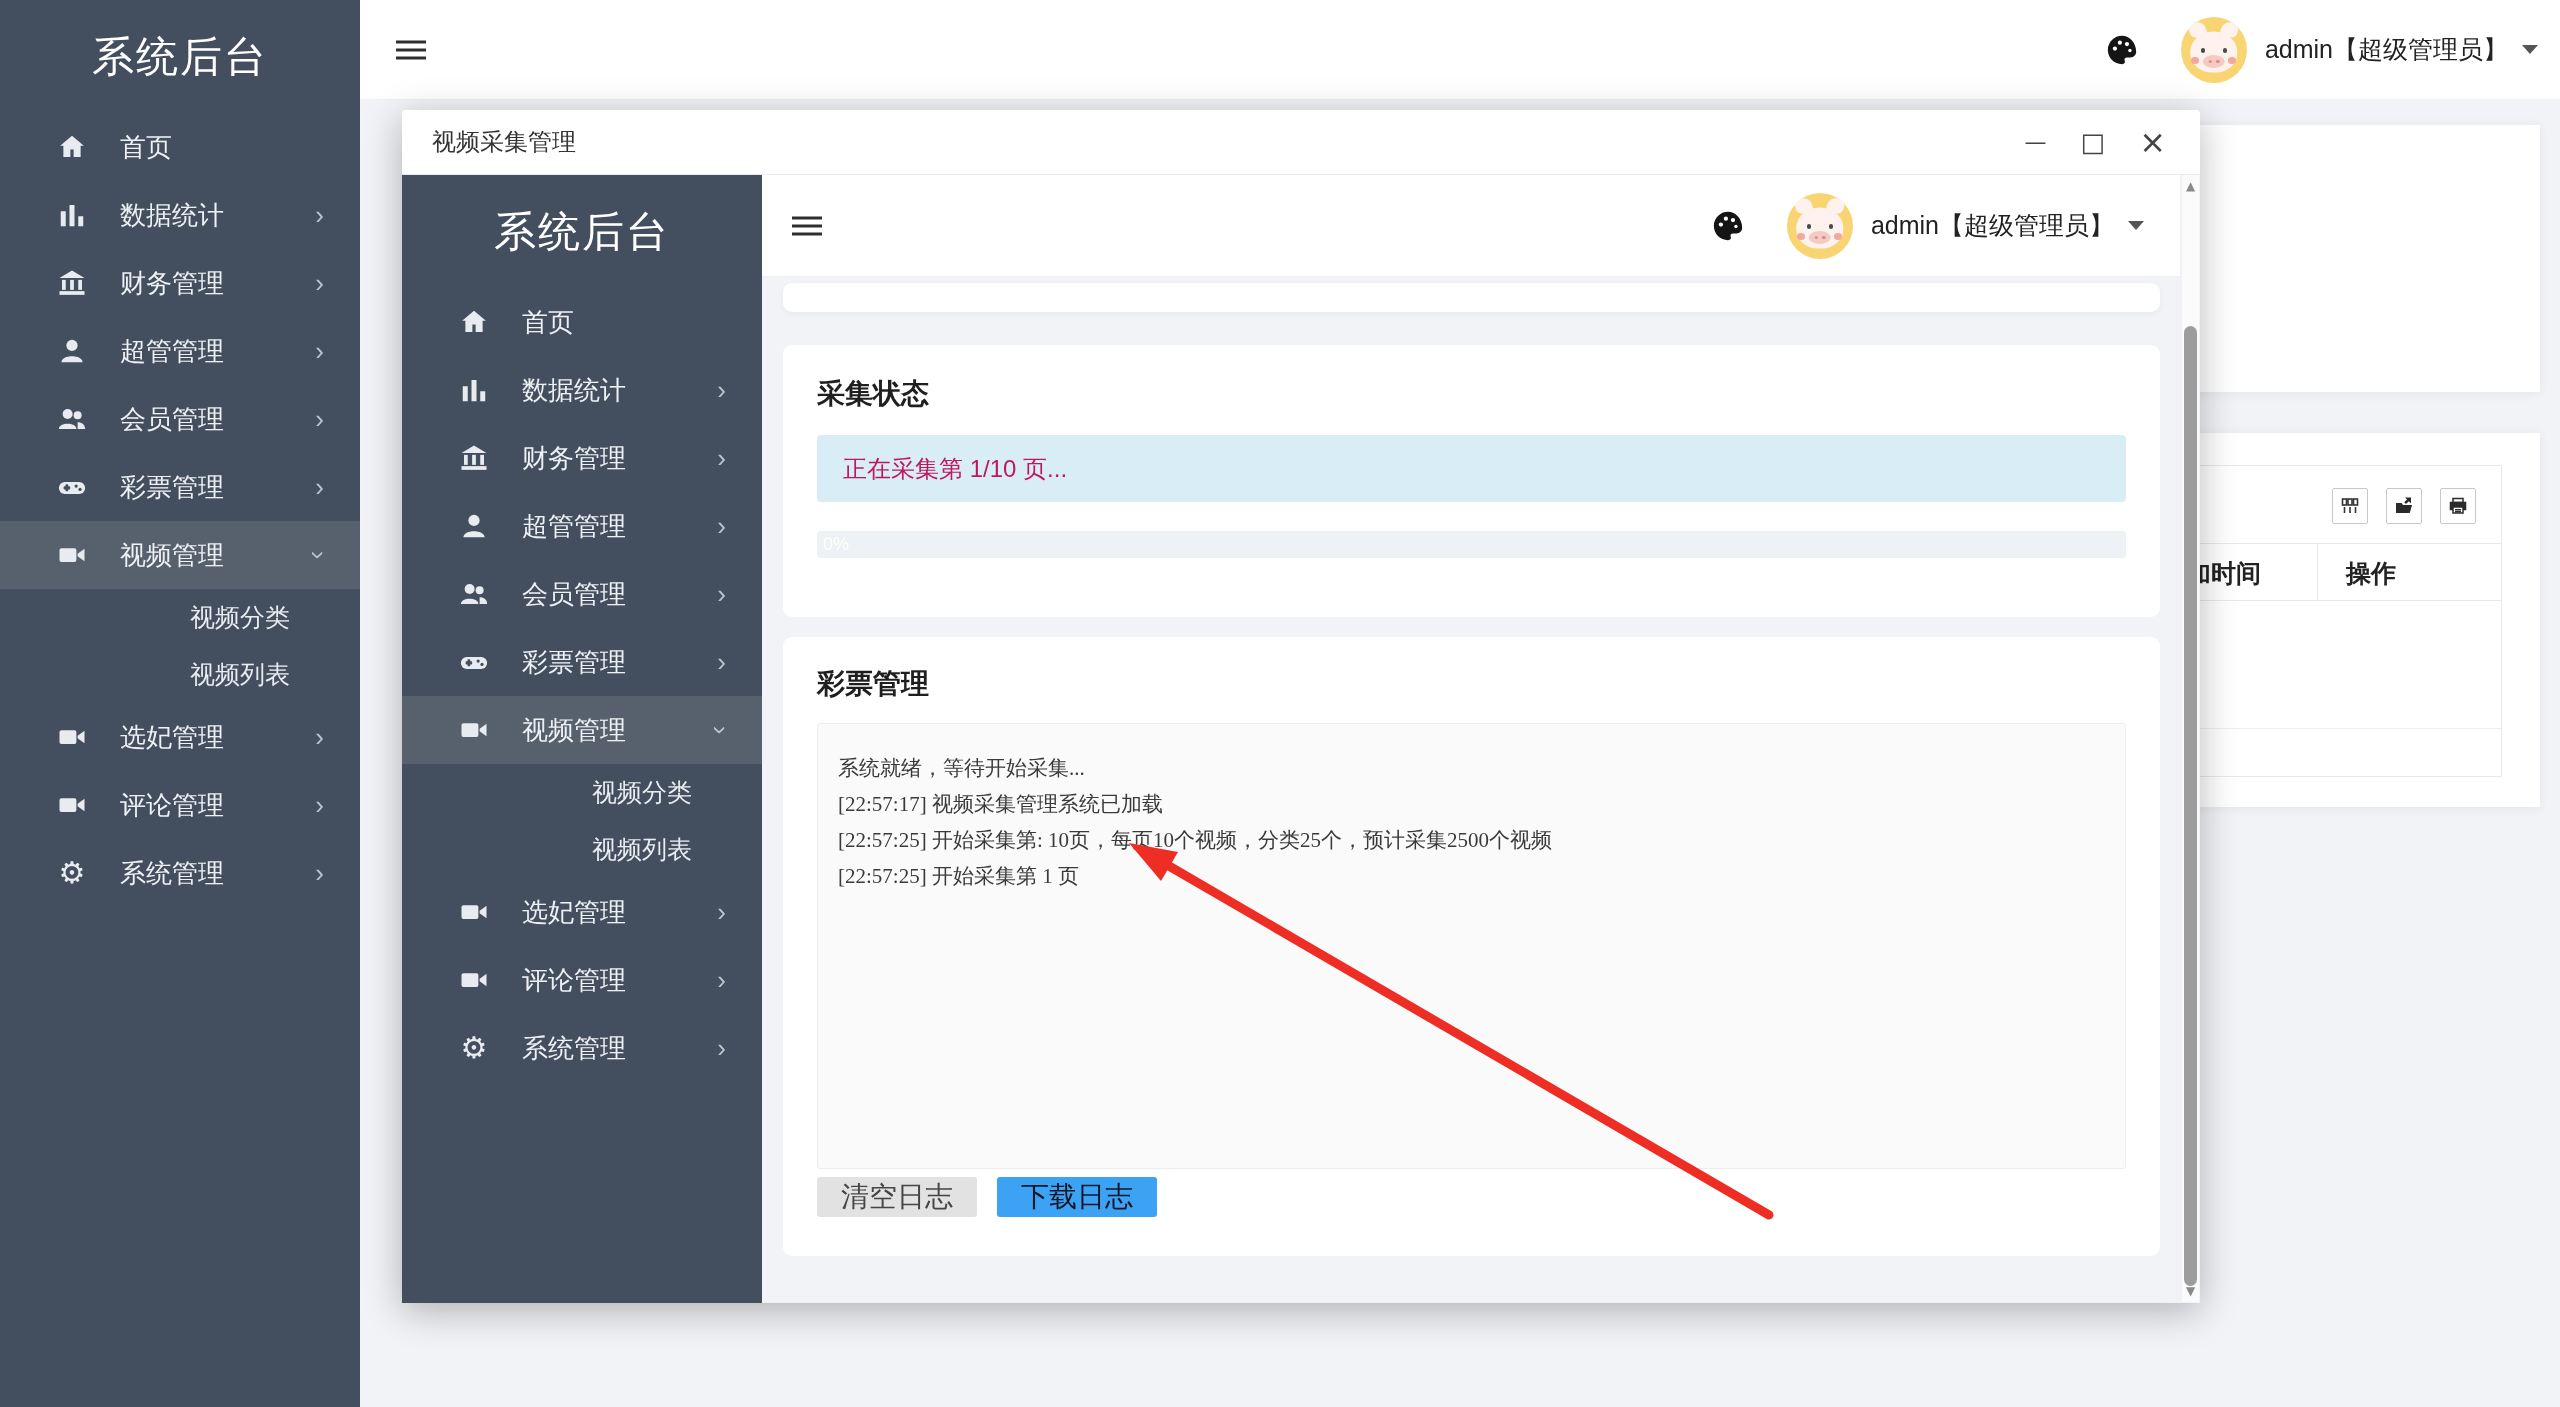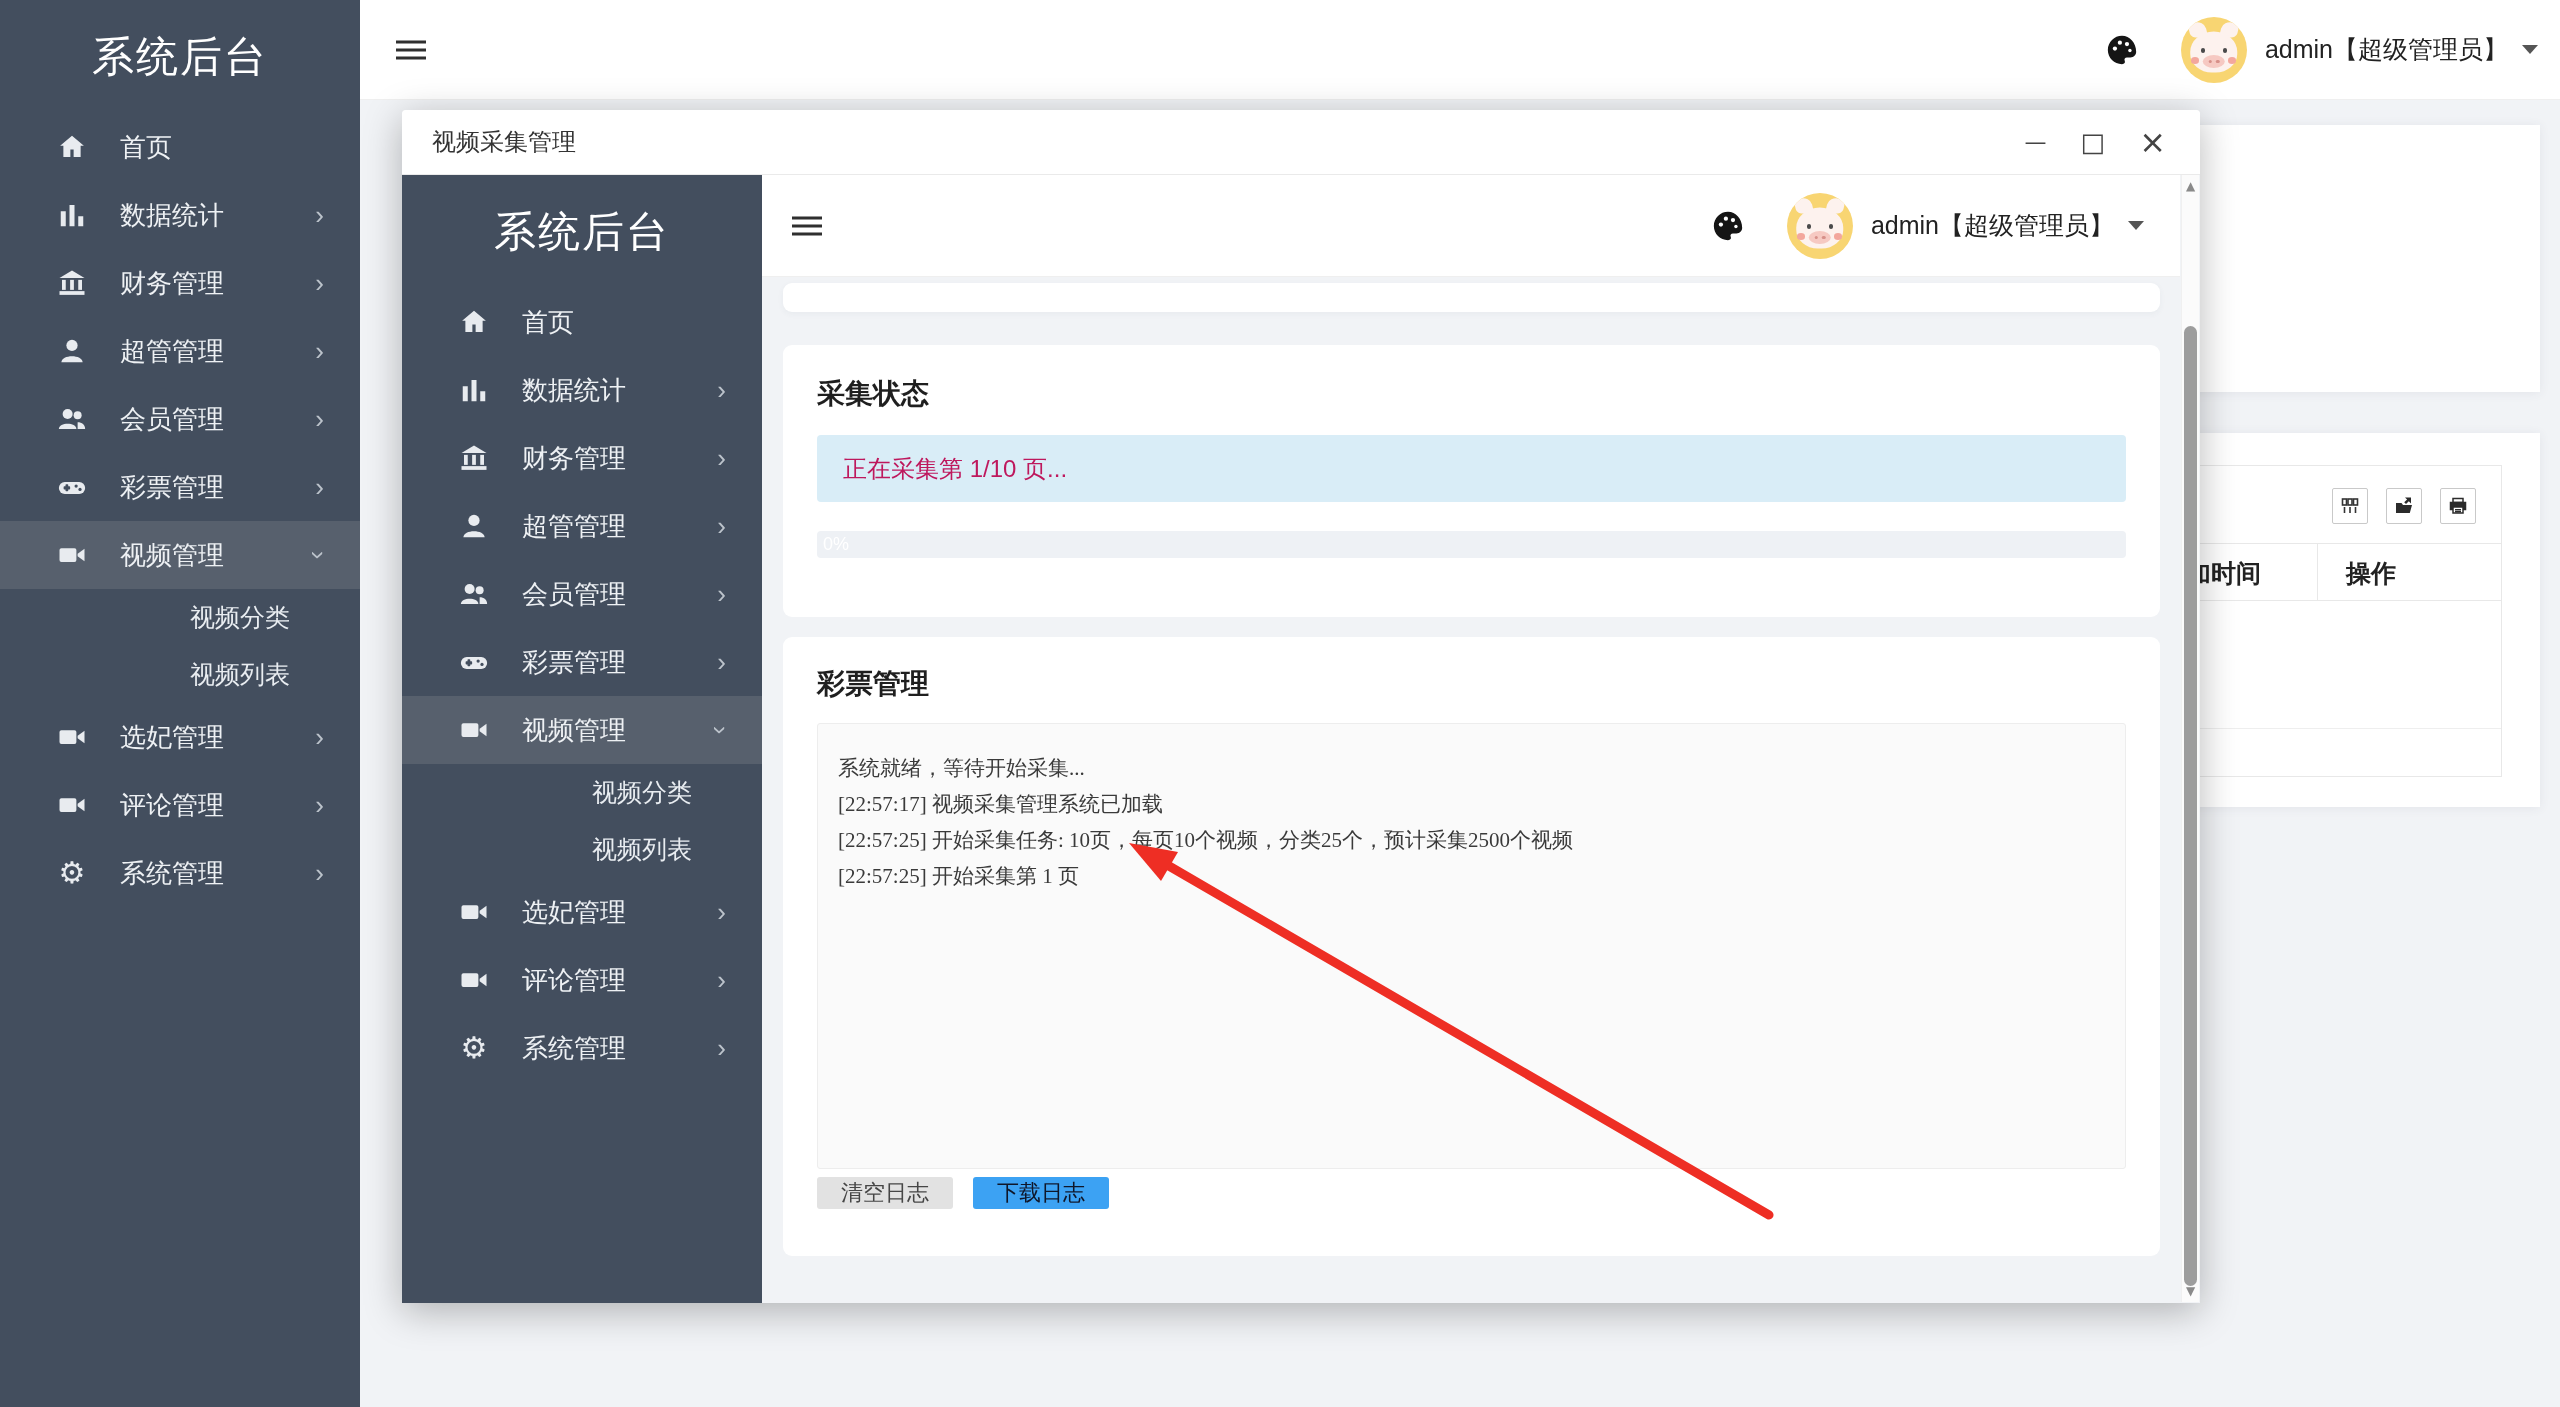--- a/index.html
+++ b/index.html
@@ -45,22 +45,22 @@
   
   .card { position:absolute; background:#fff; border-radius:9px; }
   .card-title { font-size:28px; font-weight:bold; color:#1f1f1f; }
   .alert-info { background:#d9edf7; border-radius:4px; height:67px; display:flex; align-items:center; }
   .alert-info span { margin-left:26px; font-size:24px; color:#be185d; }
   .progress-track { background:#eef1f5; border-radius:4px; height:27px; overflow:hidden; }
   .progress-label { color:#fff; font-size:18px; line-height:27px; padding-left:6px; }
   .log-box { background:#fafafa; border:1px solid #ededed; border-radius:3px; overflow:hidden;
              font-family:"Liberation Serif", serif; font-size:21px; color:#3a3a3a; padding:26px 20px; }
   .log-line { line-height:36px; white-space:nowrap; }
-  .btn { display:inline-flex; align-items:center; justify-content:center; height:32px; padding:16px 24px;
-         font-size:22px; border-radius:3px; cursor:pointer; user-select:none; }
+  .btn { display:inline-flex; align-items:center; justify-content:center; height:40px; padding:16px 24px;
+         font-size:28px; border-radius:3px; cursor:pointer; user-select:none; }
   .btn-gray { background:#e2e2e2; color:#464646; }
   .btn-blue { background:#3ca2f3; color:#0f172a; }
   
   .mscroll { position:absolute; top:65px; right:1px; bottom:1px; width:18px; background:#fbfbfb; border-left:1px solid #f0f0f0; z-index:5; }
   .mscroll .arr { position:absolute; left:0; width:100%; text-align:center; font-size:12px; color:#8a8a8a; font-family:"DejaVu Sans", sans-serif; }
   .mscroll .thumb { position:absolute; left:2px; width:13px; border-radius:8px; background:#9d9d9d; }
   
   .bg-card { position:absolute; background:#fff; box-shadow:0 1px 10px rgba(60,70,90,.08); z-index:1; }
   .bg-table { position:absolute; border:1px solid #e8e8e8; }
   .tool-btns { position:absolute; display:flex; gap:18px; }
@@ -456,21 +456,21 @@
       <div class="progress-track" style="margin-top:29px;">
         <div class="progress-label">0%</div>
       </div>
     </div>
 
     <div class="card" style="left:381px; top:527px; width:1377px; height:619px; padding:28px 34px;">
       <div class="card-title">彩票管理</div>
       <div class="log-box" style="margin-top:20px; width:1309px; height:446px;">
           <div class="log-line">系统就绪，等待开始采集...</div>
           <div class="log-line">[22:57:17] 视频采集管理系统已加载</div>
-          <div class="log-line">[22:57:25] 开始采集任务: 10页，每页10个视频，分类25个，预计采集2500个视频</div>
+          <div class="log-line">[22:57:25] 开始采集第: 10页，每页10个视频，分类25个，预计采集2500个视频</div>
           <div class="log-line">[22:57:25] 开始采集第 1 页</div>
         </div>
       <div style="margin-top:8px; display:flex; gap:20px;">
         <span class="btn btn-gray">清空日志</span>
         <span class="btn btn-blue">下载日志</span>
       </div>
     </div>
 
     <div class="mscroll">
       <span class="arr" style="top:4px;">▲</span>

